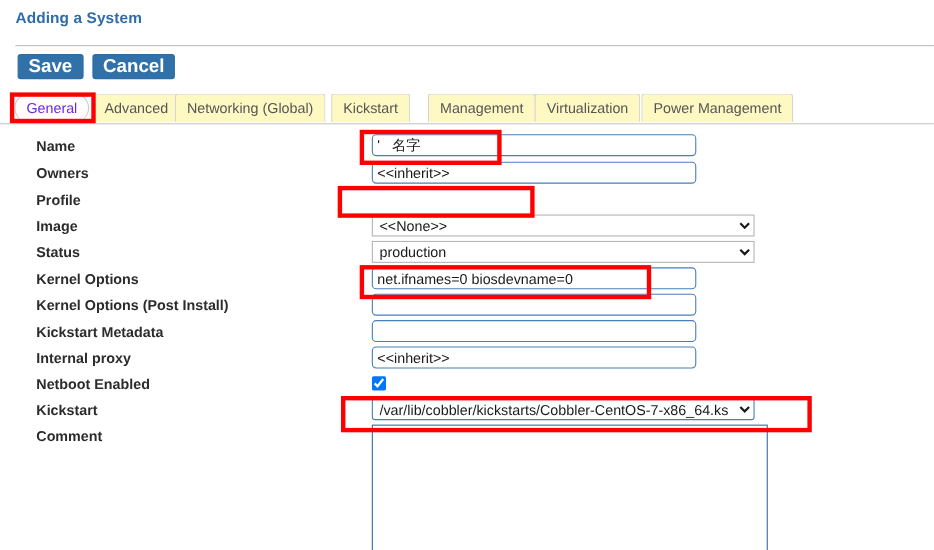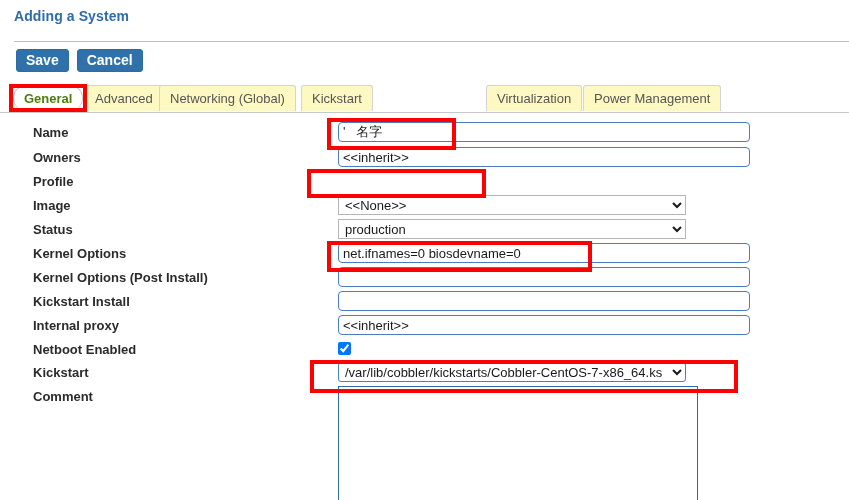--- a/index.html
+++ b/index.html
@@ -44,21 +44,21 @@
     left: 16px;
     top: 49px;
     display: flex;
     gap: 8px;
   }
   .btn {
     background: #3071a9;
     border: 1px solid #2d6ca2;
     border-radius: 3px;
     color: #ffffff;
-    font-size: 14px;
+    font-size: 17px;
     font-weight: bold;
     padding: 3px 9px 4px 9px;
     line-height: 14px;
     cursor: pointer;
     white-space: nowrap;
   }
 
   
   .tabstrip {
     position: absolute;
@@ -86,23 +86,23 @@
     background: #fef9c3;
     border: 1px solid #d4d4d4;
     border-bottom: none;
     border-radius: 3px 3px 0 0;
     box-sizing: border-box;
     white-space: nowrap;
     cursor: pointer;
   }
   .tab.active {
     background: #ffffff;
-    color: #4d7c0f;
+    color: #6d28d9;
     border-color: #c8c8c8;
-    font-weight: bold;
+    font-weight: normal;
     z-index: 3;
     border-radius: 13px;
   }
 
   
   .form {
     position: absolute;
     left: 0;
     top: 113px;
     width: 849px;
@@ -121,21 +121,21 @@
     font-weight: bold;
     color: #2b2b2b;
     white-space: nowrap;
   }
   .field {
     position: absolute;
     left: 338px;
     top: 0px;
   }
   input.txt {
-    width: 412px;
+    width: 295px;
     height: 20px;
     box-sizing: border-box;
     border: 1px solid #4a7ebb;
     border-radius: 4px;
     background: #ffffff;
     font-family: "Liberation Sans", sans-serif;
     font-size: 13px;
     color: #1a1a1a;
     padding: 0 4px;
     outline: none;
@@ -197,20 +197,21 @@
 <div class="toolbar">
   <button class="btn">Save</button>
   <button class="btn">Cancel</button>
 </div>
 
 <div class="tabstrip">
   <div class="tab active" style="left:13px;">General</div>
   <div class="tab" style="left:84px;">Advanced</div>
   <div class="tab" style="left:159px;">Networking (Global)</div>
   <div class="tab" style="left:301px;">Kickstart</div>
+  <div class="tab" style="left:389px;">Management</div>
   <div class="tab" style="left:486px;">Virtualization</div>
   <div class="tab" style="left:583px;">Power Management</div>
 </div>
 <div class="tabstrip-underline"></div>
 
 <div class="form">
 
   <div class="row" style="top:9px;">
     <div class="lbl">Name</div>
     <div class="field"><input class="txt" type="text" value="'   名字" style=""></div>
@@ -243,21 +244,21 @@
     <div class="lbl">Kernel Options</div>
     <div class="field"><input class="txt" type="text" value="net.ifnames=0 biosdevname=0" style=""></div>
   </div>
 
   <div class="row" style="top:154px;">
     <div class="lbl">Kernel Options (Post Install)</div>
     <div class="field"><input class="txt" type="text" value="" style=""></div>
   </div>
 
   <div class="row" style="top:178px;">
-    <div class="lbl">Kickstart Install</div>
+    <div class="lbl">Kickstart Metadata</div>
     <div class="field"><input class="txt" type="text" value="" style=""></div>
   </div>
 
   <div class="row" style="top:202px;">
     <div class="lbl">Internal proxy</div>
     <div class="field"><input class="txt" type="text" value="&lt;&lt;inherit&gt;&gt;" style=""></div>
   </div>
 
   <div class="row" style="top:226px;">
     <div class="lbl">Netboot Enabled</div>

